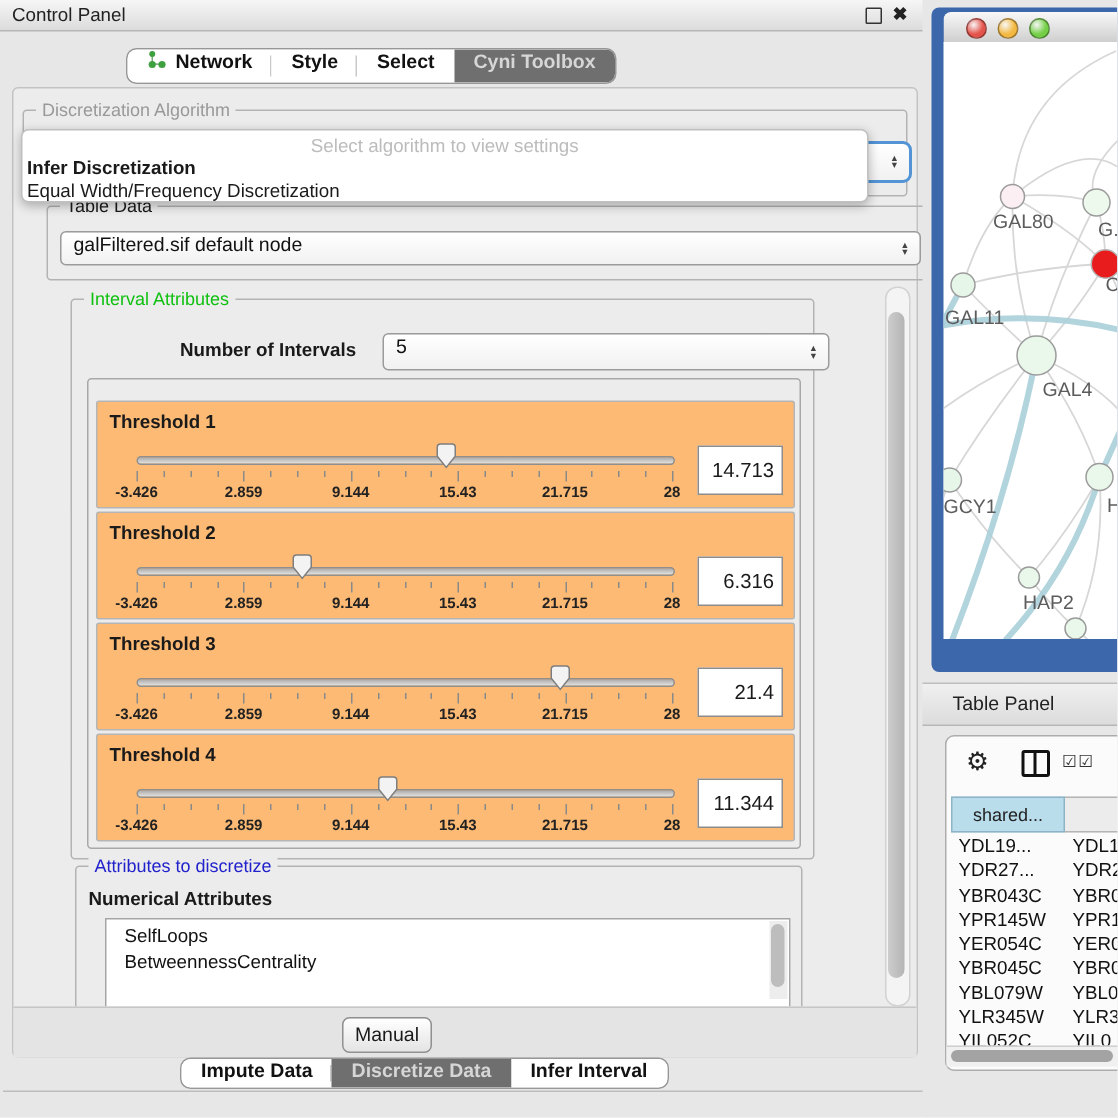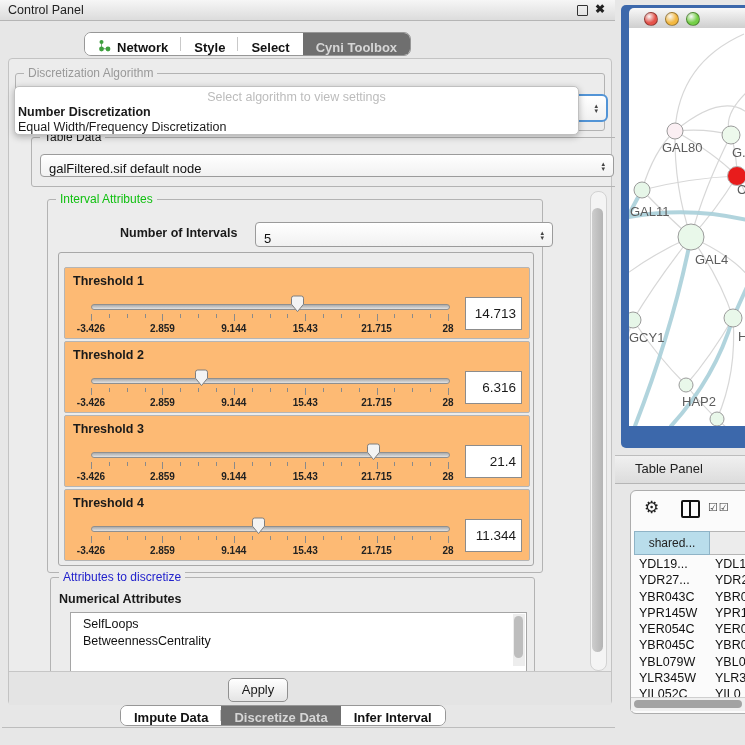--- a/index.html
+++ b/index.html
@@ -10,35 +10,35 @@
     background:linear-gradient(#f6f6f6,#dcdcdc);border-bottom:1px solid #b5b5b5;}
   .titlebar .ttl{position:absolute;left:8px;top:3px;font-size:12.5px;color:#222;}
   .float-ic{position:absolute;left:577px;top:5px;width:9px;height:9px;border:1.6px solid #333;border-radius:1px;}
   .close-ic{position:absolute;left:595px;top:2px;font-size:12px;font-weight:bold;color:#222;}
 
   .tabbar{position:absolute;display:flex;align-items:stretch;height:22px;
     border:1px solid #979797;border-radius:7px;overflow:hidden;background:#fff;
     font-size:13px;font-weight:600;}
   .tabbar.top{left:84px;top:32px;}
   .tabbar.bottom{left:120px;top:705px;height:19px;}
-  .tab{display:flex;align-items:flex-end;padding:0 13px;background:#fff;color:#111;position:relative;}
+  .tab{display:flex;align-items:flex-start;padding:0 13px;background:#fff;color:#111;position:relative;}
   .tab.sep::after{content:"";position:absolute;right:0;top:4px;bottom:4px;width:1px;background:#c9c9c9;}
   .tab.sel{background:#6f6f6f;color:#d6d6d6;}
   .tab .nicon{margin-right:6px;display:inline-block;}
 
   .main-panel{position:absolute;left:8px;top:58px;width:602px;height:645px;
     background:#ececec;border:1px solid #c3c3c3;border-radius:4px;}
   .groupbox{position:absolute;border:1px solid #b3b3b3;border-radius:3px;}
   .gtitle{position:absolute;top:-8px;left:8px;background:#ececec;padding:0 4px;font-size:12px;white-space:nowrap;}
   .gtitle.gray{color:#999;}
   .gtitle.green{color:#10c010;}
   .gtitle.blue{color:#2222cc;}
 
   .combo{position:absolute;background:linear-gradient(#ffffff,#f1f1f1);border:1px solid #9b9b9b;
-    border-radius:4px;font-size:13px;display:flex;align-items:flex-end;padding-left:8px;color:#111;}
+    border-radius:4px;font-size:13px;display:flex;align-items:flex-start;padding-left:8px;color:#111;}
   .combo .updown{position:absolute;right:8px;top:0;bottom:0;display:flex;flex-direction:column;
     justify-content:center;font-size:7px;line-height:5px;color:#444;}
   .combo.focus{border:2px solid #5294d6;border-radius:6px;}
 
   .viewport{position:absolute;left:5px;top:130px;width:574px;height:482px;overflow:hidden;background:#ececec;}
   .vscroll{position:absolute;left:581px;top:132px;width:15px;height:478px;background:#f4f4f4;
     border:1px solid #d2d2d2;border-radius:8px;}
   .vscroll .thumbv{position:absolute;left:1px;top:16px;width:11px;height:444px;border-radius:6px;
     background:linear-gradient(90deg,#cdcdcd,#b4b4b4);}
 
@@ -331,28 +331,28 @@
           </div>
       </div>
 
     </div>
 
     <div class="vscroll">
       <div class="thumbv"></div>
     </div>
 
     <div class="footer">
-      <div class="apply-btn">Apply</div>
+      <div class="apply-btn">Manual</div>
     </div>
   </div>
 
   <div class="overlay">
     <div class="ov-hint">Select algorithm to view settings</div>
     <div id="ov-opts">
-        <div class="ov-opt b" style="top: 18px;">Number Discretization</div>
+        <div class="ov-opt b" style="top: 18px;">Infer Discretization</div>
         <div class="ov-opt" style="top: 32.5px;">Equal Width/Frequency Discretization</div>
       </div>
   </div>
 
   <div class="tabbar bottom">
     <div class="tab sep">
         <span>Impute Data</span>
       </div>
     <div class="tab sel">
         <span>Discretize Data</span>

